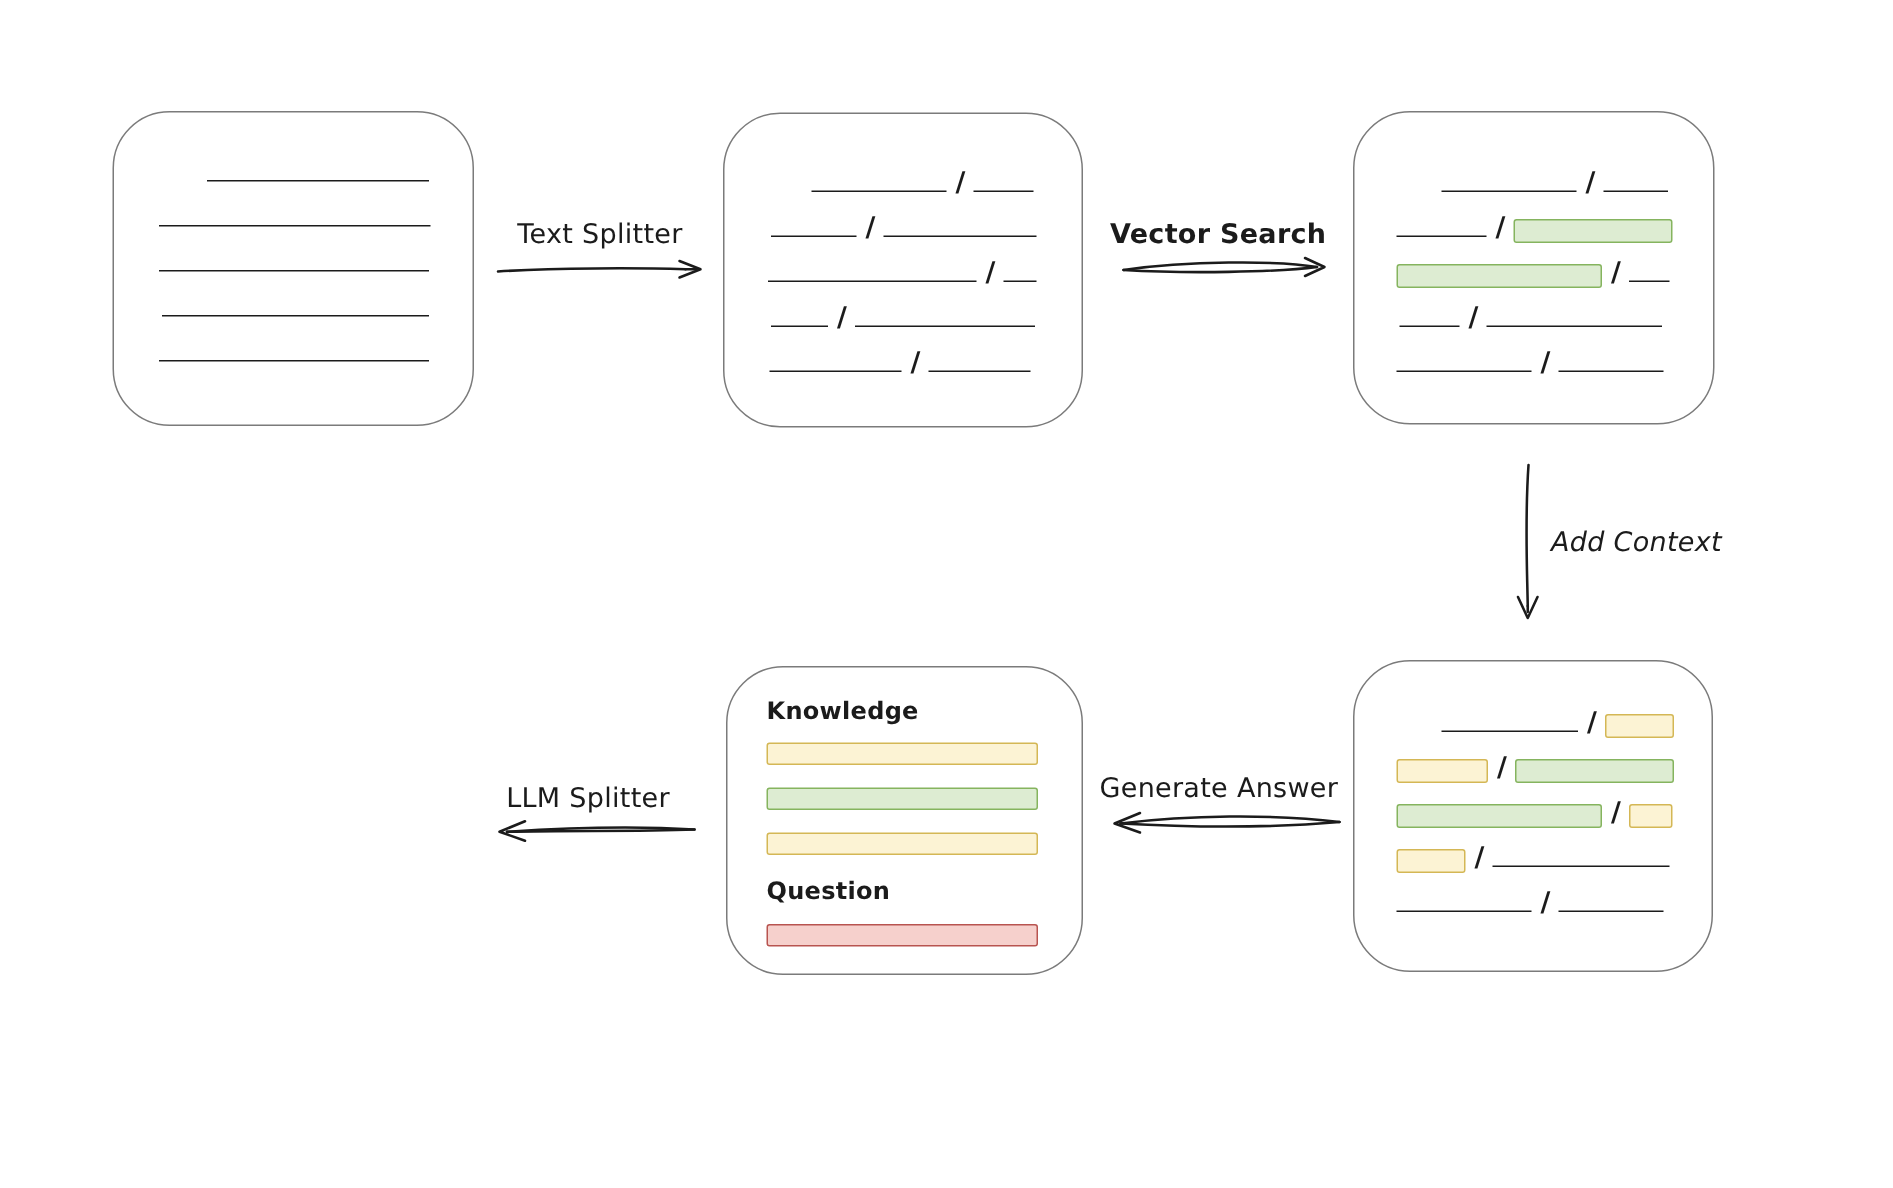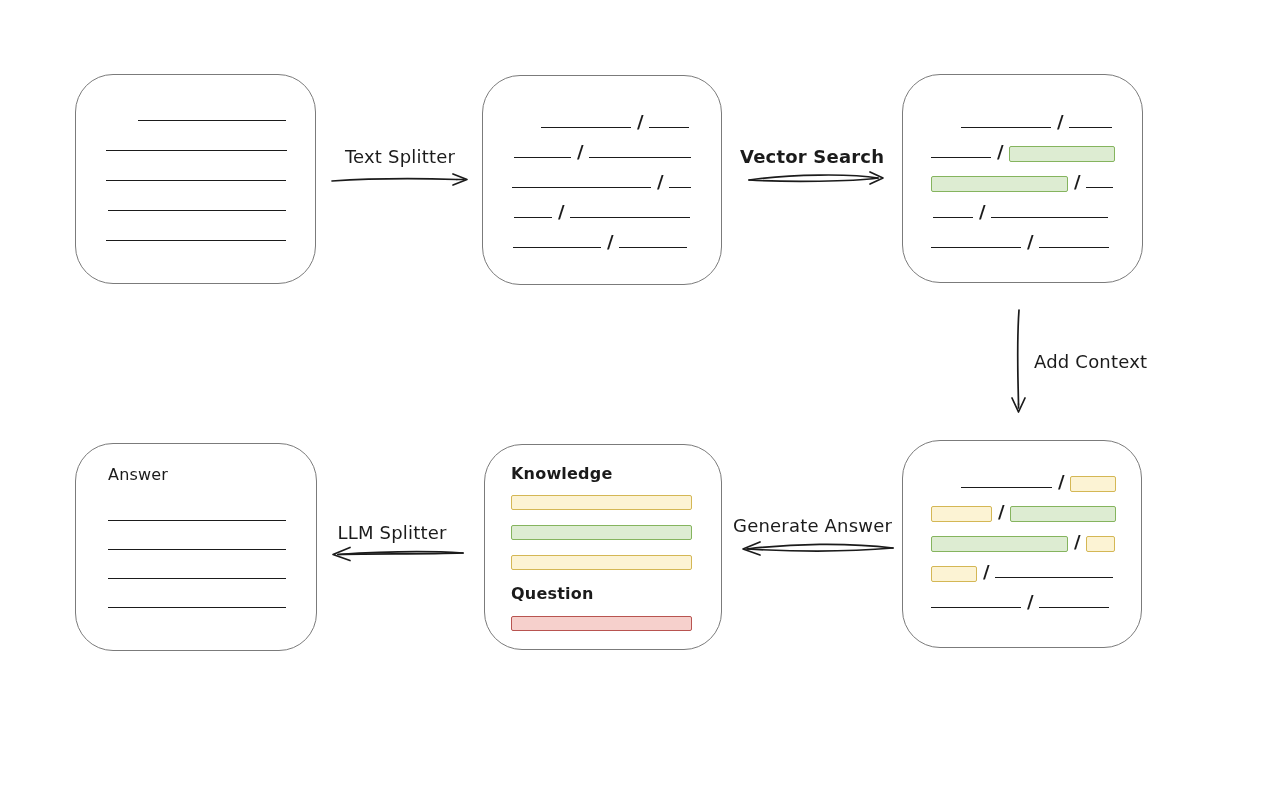--- a/index.html
+++ b/index.html
@@ -193,59 +193,36 @@
           <div class="bar" style="background: rgb(221, 236, 210); border-color: rgb(133, 180, 94);"></div>
           <div class="bar" style="background: rgb(252, 243, 212); border-color: rgb(212, 183, 85);"></div>
         </div>
       <div class="box-heading q-head">Question</div>
       <div class="bars q-bars">
           <div class="bar" style="background: rgb(246, 208, 204); border-color: rgb(184, 84, 80);"></div>
         </div>
     </div>
   </div>
 
-  <div class="dbox" style="left:75px;top:443px;width:242px;height:208px;">
-    <div class="answer-inner">
-      <div class="box-heading">Answer</div>
-      <div class="rows answer-lines" style="position:static;">
-          <div class="row">
-            <span class="seg-gap" style="width: 0px;"></span>
-            <span class="seg-line" style="width: 178px;"></span>
-          </div>
-          <div class="row">
-            <span class="seg-gap" style="width: 0px;"></span>
-            <span class="seg-line" style="width: 178px;"></span>
-          </div>
-          <div class="row">
-            <span class="seg-gap" style="width: 0px;"></span>
-            <span class="seg-line" style="width: 178px;"></span>
-          </div>
-          <div class="row">
-            <span class="seg-gap" style="width: 0px;"></span>
-            <span class="seg-line" style="width: 178px;"></span>
-          </div>
-        </div>
-    </div>
-  </div>
 
   <div class="arrow-label" style="left:335px;top:147px;width:130px;">Text Splitter</div>
   <svg class="arrow" style="left:330px;top:170px;" width="142" height="20" viewBox="0 0 142 20">
     <path d="M2,11 C40,8.5 95,8.5 127,9.5"></path>
     <polyline points="123,4 137,9.5 123,15"></polyline>
     <polyline points="127,9.5 134,9.5"></polyline>
   </svg>
 
   <div class="arrow-label" style="left:740px;top:147px;width:140px;font-weight:bold;">Vector Search</div>
   <svg class="arrow" style="left:746px;top:168px;" width="142" height="22" viewBox="0 0 142 22">
     <path d="M3,12 C45,6 105,5.5 132,10"></path>
     <path d="M3,12 C45,14.5 105,13.5 132,10"></path>
     <polyline points="124,4 137,10 124,16"></polyline>
   </svg>
 
-  <div class="arrow-label left-align" style="left:1034px;top:352px;width:112px;">Add Context</div>
+  <div class="arrow-label left-align" style="left:1034px;top:352px;width:112px;font-style:italic;">Add Context</div>
   <svg class="arrow" style="left:1008px;top:306px;" width="24" height="115" viewBox="0 0 24 115">
     <path d="M11,4 C8.5,40 10,70 10.5,98"></path>
     <polyline points="4,92 10.5,106 17,92"></polyline>
     <polyline points="10.5,98 10.5,102"></polyline>
   </svg>
 
   <div class="arrow-label" style="left:733px;top:516px;width:156px;">Generate Answer</div>
   <svg class="arrow" style="left:737px;top:538px;" width="160" height="22" viewBox="0 0 160 22">
     <path d="M156,10 C110,4.5 55,5.5 10,11"></path>
     <path d="M156,10 C110,14 55,13.5 10,11"></path>

